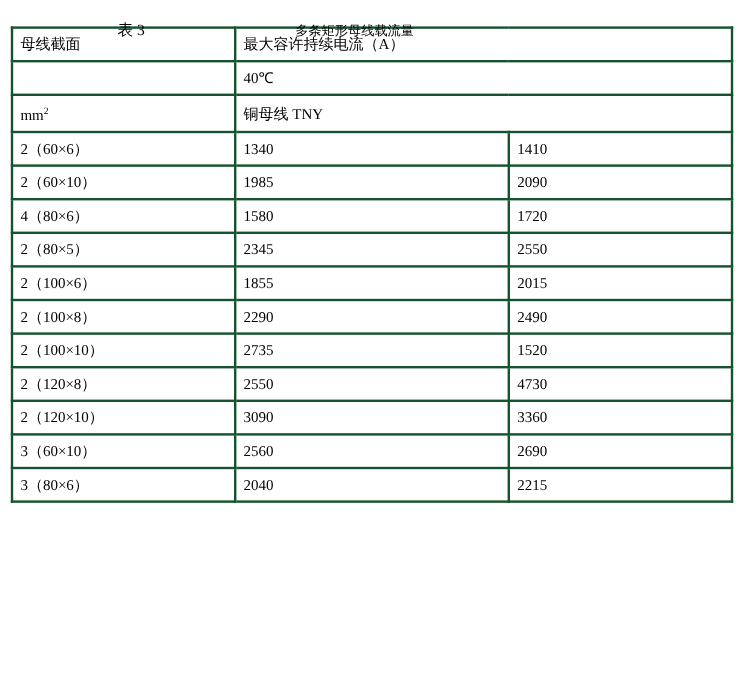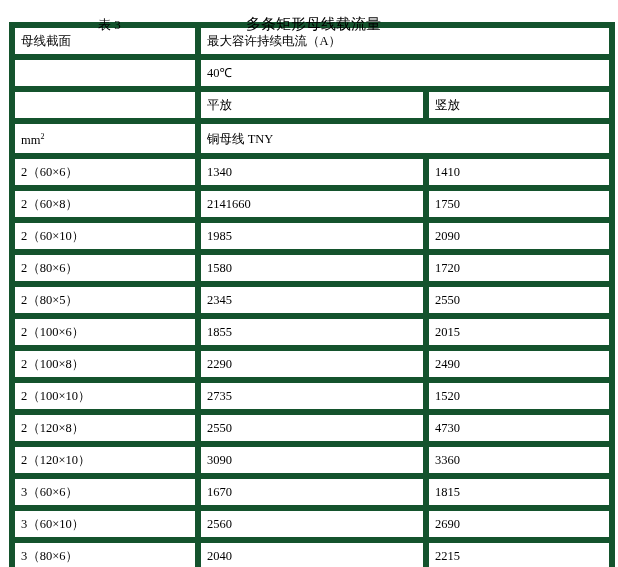--- a/index.html
+++ b/index.html
@@ -41,37 +41,37 @@
     white-space: nowrap;
   }
   table.bus-table {
     border-collapse: collapse;
     table-layout: fixed;
     width: 600px;
     margin-left: 9px;
     font-size: 12.5px;
   }
   table.bus-table td {
-    border: 6px solid #14532d;
+    border: 2px solid #14532d;
     padding: 0 0 0 6px;
     height: 26px;
     vertical-align: middle;
     font-family: "Liberation Serif", serif;
     font-size: 12.5px;
     line-height: 26px;
     white-space: nowrap;
     overflow: hidden;
   }
   .col-a { width: 186px; }
   .col-b { width: 228px; }
   .col-c { width: 186px; }
   .indent-1 { padding-left: 52px; }
   .cjk {
     font-family: Liberation Sans, sans-serif;
-    font-size: 15px;
+    font-size: 11px;
   }
   .mono-sup {
     font-family: "Liberation Serif", serif;
   }
   sup {
     font-size: 8px;
     vertical-align: super;
   }
   .lat {
     font-family: "Liberation Serif", serif;
@@ -96,46 +96,36 @@
     <tbody>
       <tr>
         <td class="cjk">母线截面</td>
         <td colspan="2" class="cjk">最大容许持续电流（A）</td>
       </tr>
       <tr>
         <td></td>
         <td colspan="2" class="indent-1 cjk">40℃</td>
       </tr>
       <tr>
-        <td></td>
-        <td class="cjk">平放</td>
-        <td class="cjk">竖放</td>
-      </tr>
-      <tr>
         <td class="mono-sup"><span class="lat">mm</span><sup>2</sup></td>
         <td colspan="2" class="cjk">铜母线 TNY</td>
       </tr>
 
       <tr>
         <td class="cjk">2（60×6）</td>
         <td class="lat">1340</td>
         <td class="lat">1410</td>
       </tr>
       <tr>
-        <td class="cjk">2（60×8）</td>
-        <td class="lat">2141660</td>
-        <td class="lat">1750</td>
-      </tr>
-      <tr>
         <td class="cjk">2（60×10）</td>
         <td class="lat">1985</td>
         <td class="lat">2090</td>
       </tr>
       <tr>
-        <td class="cjk">2（80×6）</td>
+        <td class="cjk">4（80×6）</td>
         <td class="lat">1580</td>
         <td class="lat">1720</td>
       </tr>
       <tr>
         <td class="cjk">2（80×5）</td>
         <td class="lat">2345</td>
         <td class="lat">2550</td>
       </tr>
       <tr>
         <td class="cjk">2（100×6）</td>
@@ -156,25 +146,20 @@
         <td class="cjk">2（120×8）</td>
         <td class="lat">2550</td>
         <td class="lat">4730</td>
       </tr>
       <tr>
         <td class="cjk">2（120×10）</td>
         <td class="lat">3090</td>
         <td class="lat">3360</td>
       </tr>
       <tr>
-        <td class="cjk">3（60×6）</td>
-        <td class="lat">1670</td>
-        <td class="lat">1815</td>
-      </tr>
-      <tr>
         <td class="cjk">3（60×10）</td>
         <td class="lat">2560</td>
         <td class="lat">2690</td>
       </tr>
       <tr>
         <td class="cjk">3（80×6）</td>
         <td class="lat">2040</td>
         <td class="lat">2215</td>
       </tr>
     </tbody>

